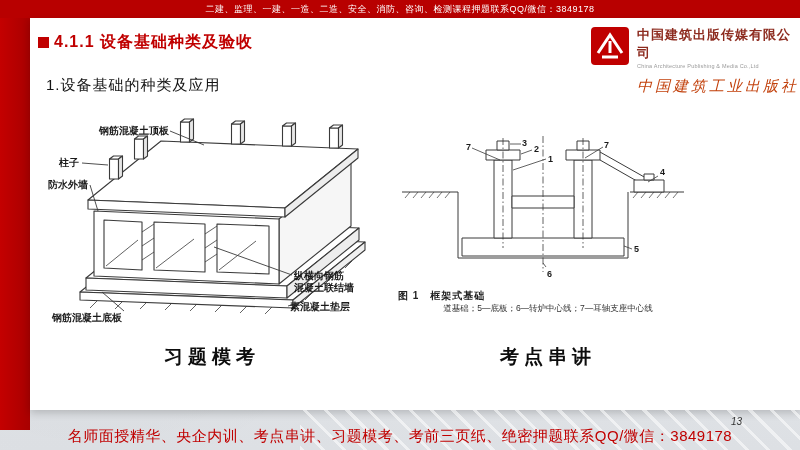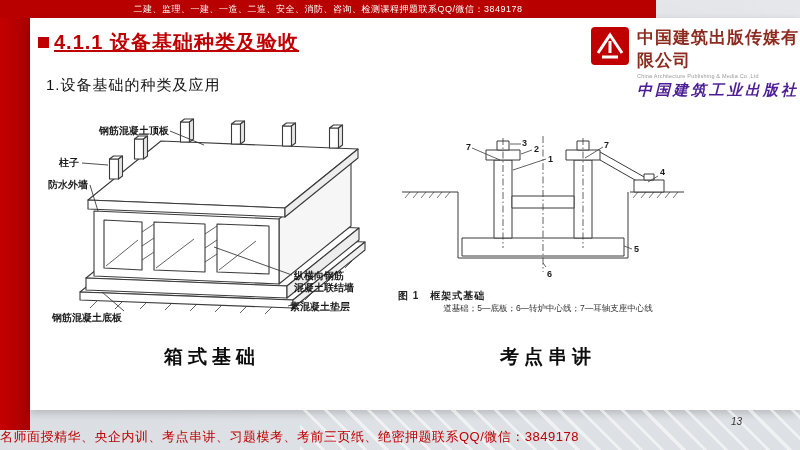--- a/index.html
+++ b/index.html
@@ -6,62 +6,62 @@
   html,body { width:800px; height:450px; }
   body {
     position:relative; overflow:hidden;
     font-family:"Liberation Sans","DejaVu Sans",sans-serif;
     background:
       radial-gradient(circle at 12% 45%, rgba(0,0,0,.045), transparent 38%),
       radial-gradient(circle at 82% 28%, rgba(0,0,0,.04), transparent 42%),
       linear-gradient(#e9ebee,#dde0e4);
   }
   .top-banner{
-    position:absolute; left:0; top:0; width:656px; height:18px;
+    position:absolute; left:0; top:0; width:800px; height:18px;
     background:#b80000; color:#fff; font-size:9px; line-height:18px; text-align:center;
     letter-spacing:.5px;
   }
   .left-bar{
     position:absolute; left:0; top:18px; width:30px; height:412px;
     background:linear-gradient(90deg,#c40000,#a80000);
   }
   .content-panel{
     position:absolute; left:30px; top:18px; width:770px; height:392px;
     background:#ffffff; box-shadow:0 3px 8px rgba(0,0,0,.18);
   }
   .title-bullet{ position:absolute; left:8px; top:19px; width:11px; height:11px; background:#c00000; }
   .slide-title{
-    position:absolute; left:24px; top:8px; font-size:20px; line-height:32px;
-    font-weight:bold; color:#c00000; letter-spacing:1px;text-decoration:underline;
+    position:absolute; left:24px; top:8px; font-size:16px; line-height:32px;
+    font-weight:bold; color:#c00000; letter-spacing:1px;
   }
   .subtitle{ position:absolute; left:16px; top:58px; font-size:15px; font-weight:normal; color:#141414; letter-spacing:1px; }
   .logo-block{ position:absolute; left:560px; top:8px; display:flex; gap:7px; align-items:flex-start; }
   .logo-icon{ width:40px; height:40px; flex:0 0 auto; }
-  .logo-company-cn{ font-size:17px; font-weight:bold; color:#8d2b1f; letter-spacing:1px; }
+  .logo-company-cn{ font-size:13px; font-weight:bold; color:#8d2b1f; letter-spacing:1px; }
   .logo-company-en{ font-size:5.5px; color:#9a9a9a; margin-top:1px; letter-spacing:.2px; }
   .logo-publisher{
-    font-family:"DejaVu Serif","Liberation Serif",serif; font-weight:bold; font-style:italic;
-    font-size:15px; color:#4c1d95; letter-spacing:3px; margin-top:2px;
+    font-family:"DejaVu Serif","Liberation Serif",serif; font-weight:normal; font-style:italic;
+    font-size:15px; color:#c2410c; letter-spacing:3px; margin-top:8px;
   }
   .fig-box{ position:absolute; left:12px; top:96px; width:340px; }
   .fig-frame{ position:absolute; left:368px; top:118px; width:300px; }
   .fig-title{ margin-top:4px; text-align:left; font-size:10px; font-weight:bold; color:#222; letter-spacing:1px; }
   .fig-legend{ text-align:center; font-size:8.5px; line-height:11.5px; color:#333; }
   .big-caption{
     position:absolute; top:326px; font-size:19px; font-weight:bold; color:#0d0d0d;
     letter-spacing:5px; text-align:center;
   }
   .caption-box{ left:12px; width:340px; }
   .caption-frame{ left:368px; width:300px; }
   svg text{ font-family:"Liberation Sans","DejaVu Sans",sans-serif; fill:#1a1a1a; }
   .dlabel{ font-size:10px; font-weight:bold; }
   .callout{ font-size:9px; font-weight:bold; }
   .footer-text{
-    position:absolute; left:0; right:0; bottom:4px; text-align:left;
-    color:#c00000; font-size:13px; letter-spacing:.5px;
+    position:absolute; left:0; right:0; bottom:4px; text-align:center;
+    color:#c00000; font-size:15px; letter-spacing:.5px;
   }
   .page-number{ position:absolute; right:58px; top:416px; font-size:10px; color:#333;font-style:italic; }
   .stripes{
     position:absolute; left:300px; top:404px; width:500px; height:46px; pointer-events:none;
     background:repeating-linear-gradient(45deg, rgba(255,255,255,.55) 0 3px, rgba(255,255,255,0) 3px 15px);
   }
 </style>
 </head>
 <body>
 
@@ -247,21 +247,21 @@
         <text class="callout" x="150" y="26">1</text>
         <text class="callout" x="206" y="12">7</text>
         <text class="callout" x="262" y="39">4</text>
         <text class="callout" x="236" y="116">5</text>
         <text class="callout" x="149" y="141">6</text>
       </svg>
       <div class="fig-title">图 1　框架式基础</div>
       <div class="fig-legend">道基础；5—底板；6—转炉中心线；7—耳轴支座中心线</div>
     </figure>
 
-    <div class="big-caption caption-box">箱式基础</div>
+    <div class="big-caption caption-box">习题模考</div>
     <div class="big-caption caption-frame">考点串讲</div>
 
   </div>
 
   <div class="stripes"></div>
 
   <div class="page-number">13</div>
   <div class="footer-text">名师面授精华、央企内训、考点串讲、习题模考、考前三页纸、绝密押题联系QQ/微信：3849178</div>
 
 </div>

